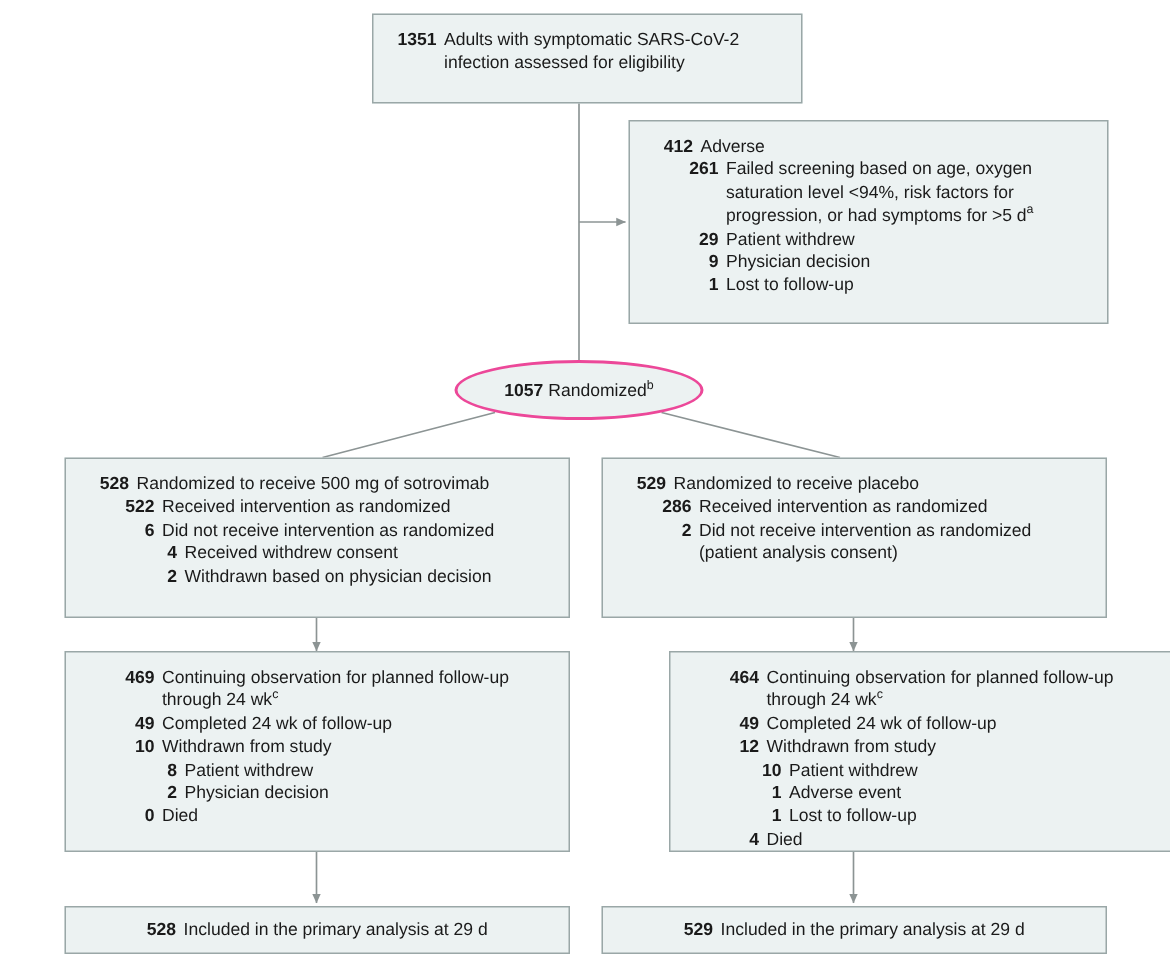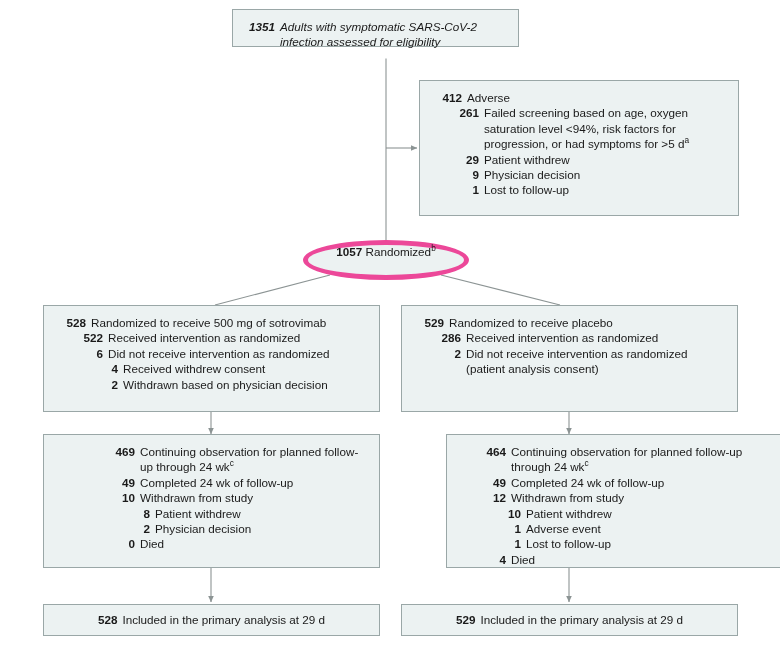--- a/index.html
+++ b/index.html
@@ -7,22 +7,22 @@
     width:780px;height:647px;background:#ffffff;
     font-family:"Liberation Sans", sans-serif;
     color:#1a1a1a;overflow:hidden;position:relative;
   }
   #flow{position:absolute;left:0;top:0;width:780px;height:647px;}
   svg.lines{position:absolute;left:0;top:0;width:780px;height:647px;pointer-events:none;}
 
   .node{position:absolute;box-sizing:border-box;
         background:#ecf2f2;border:1px solid #9aa7a7;}
   .ellipse{position:absolute;box-sizing:border-box;background:#ecf2f2;
-        border:5px solid #ec4899;border-radius:50%;
-        display:flex;align-items:flex-start;justify-content:center;}
+        border:2px solid #ec4899;border-radius:50%;
+        display:flex;align-items:center;justify-content:center;}
 
   
   .row{display:flex;align-items:flex-start;font-size:11.7px;line-height:15.4px;}
   .num{font-weight:bold;text-align:right;flex:0 0 auto;padding-right:5px;
        white-space:nowrap;}
   .lbl{flex:1 1 auto;}
   .lvl0 .num{width:34px;}
   .lvl1 .num{width:51px;}
   .lvl2 .num{width:66px;}
   .pad{padding:9px 10px 9px 8px;}
@@ -52,21 +52,21 @@
       <path d="M441,275 L560,305"></path>
 
       <path d="M211,412 L211,434" marker-end="url(#ar)"></path>
       <path d="M211,568 L211,602" marker-end="url(#ar)"></path>
 
       <path d="M569,412 L569,434" marker-end="url(#ar)"></path>
       <path d="M569,568 L569,602" marker-end="url(#ar)"></path>
     </g>
   </svg>
 
-  <div class="node" style="left:232px;top:9px;width:287px;height:38px;font-style:italic;">
+  <div class="node" style="left:248px;top:9px;width:287px;height:60px;">
     <div class="pad">
       <div class="row lvl0">
         <span class="num">1351</span>
         <span class="lbl">Adults with symptomatic SARS-CoV-2 infection assessed for eligibility</span>
       </div>
     </div>
   </div>
 
   <div class="node" style="left:419px;top:80px;width:320px;height:136px;">
     <div class="pad">
@@ -139,21 +139,21 @@
         <span class="num">2</span>
         <span class="lbl">Did not receive intervention as randomized</span>
       </div>
       <div class="row lvl1">
         <span class="num"></span>
         <span class="lbl">(patient analysis consent)</span>
       </div>
     </div>
   </div>
 
-  <div class="node" style="left:43px;top:434px;width:337px;height:134px;padding-left:32px;">
+  <div class="node" style="left:43px;top:434px;width:337px;height:134px;">
     <div class="pad">
       <div class="row lvl1">
         <span class="num">469</span>
         <span class="lbl"><span>Continuing observation for planned follow-up through 24 wk</span><sup>c</sup></span>
       </div>
       <div class="row lvl1">
         <span class="num">49</span>
         <span class="lbl">Completed 24 wk of follow-up</span>
       </div>
       <div class="row lvl1">

